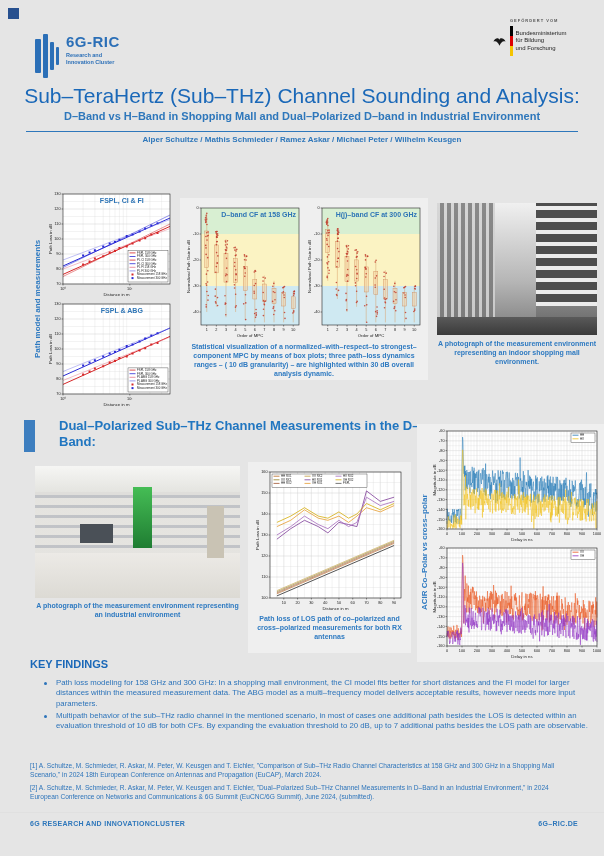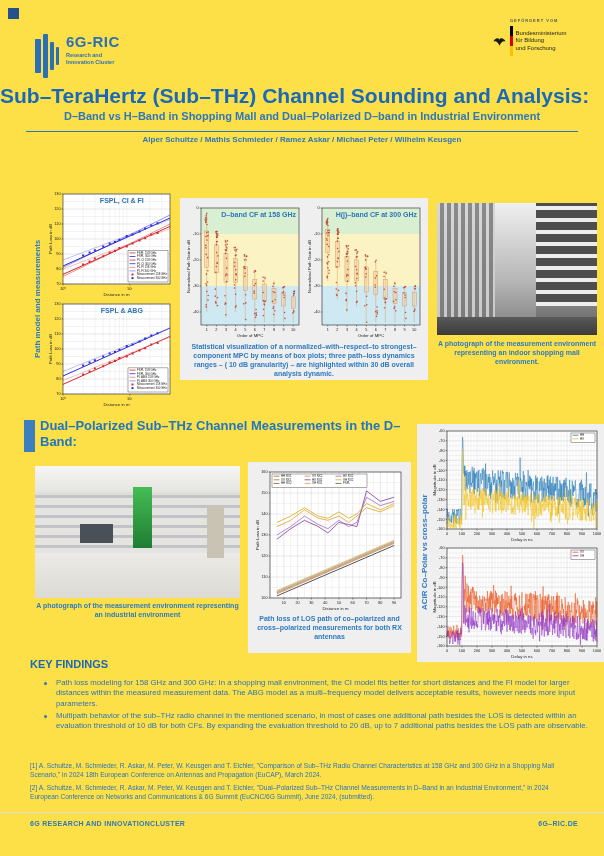--- a/index.html
+++ b/index.html
@@ -1,32 +1,32 @@
 <!DOCTYPE html>
 <html><head>
 <meta charset="utf-8">
 <style>
   html,body{margin:0;padding:0;background:#888;}
-  .page{position:relative;width:604px;height:856px;background:#fde047;margin:0 auto;
+  .page{position:relative;width:604px;height:856px;background:#e5e5e5;margin:0 auto;
         font-family:"Liberation Sans",sans-serif;overflow:hidden;}
   .corner-mark{position:absolute;left:8px;top:8px;width:11px;height:11px;background:#27508f;}
   
   .logo{position:absolute;left:35px;top:33px;display:flex;align-items:flex-start;gap:7px;}
   .logo-bars{display:flex;align-items:center;gap:2px;height:46px;}
   .logo-bars i{display:block;background:#2b6fb7;border-radius:1px;}
   .logo-text .nm{color:#2b6fb7;font-weight:bold;font-size:15px;letter-spacing:.5px;}
   .logo-text .sub{color:#2b6fb7;font-size:5.5px;font-weight:bold;line-height:1.25;margin-top:2px;white-space:pre-line;}
   .funder{position:absolute;right:12px;top:18px;width:100px;}
   .funder .cap{font-size:4px;color:#555;letter-spacing:1px;text-align:left;margin-left:18px;}
   .funder .row{display:flex;align-items:center;gap:3px;margin-top:3px;}
   .funder .stripe{width:2.5px;height:30px;display:flex;flex-direction:column;}
   .funder .stripe i{flex:1;}
   .funder .txt{font-size:6px;color:#222;line-height:1.25;white-space:pre-line;}
   
-  .title{position:absolute;left:0;right:0;top:84px;text-align:left;color:#1a68b8;font-weight:bold;font-size:21px;}
+  .title{position:absolute;left:0;right:0;top:84px;text-align:center;color:#1a68b8;font-weight:normal;font-size:21px;}
   .subtitle{position:absolute;left:0;right:0;top:110px;text-align:center;color:#2e77bb;font-weight:600;font-size:11px;}
   .rule{position:absolute;left:26px;right:26px;top:131px;border-top:1.5px solid #2e77bb;}
   .authors{position:absolute;left:0;right:0;top:135px;text-align:center;color:#2e77bb;font-weight:bold;font-size:8px;}
   
   .sec{position:absolute;left:24px;}
   .sec .bar{position:absolute;left:0;top:2px;width:11px;height:32px;background:#3d7ebf;}
   .sec .t{margin-left:16px;color:#2176c0;font-weight:600;font-size:13px;line-height:1.22;}
   
   .panel{position:absolute;background:#efefef;}
   .cap{color:#2e7ac1;font-weight:bold;font-size:7px;text-align:center;line-height:1.3;}
@@ -694,21 +694,21 @@
   </div>
 
   <div class="photo mall" style="left:437px;top:203px;width:160px;height:132px;">
     <div class="glass"></div>
       <div class="atrium"></div>
       <div class="balconies"></div>
       <div class="floor"></div>
   </div>
   <div class="cap" style="position:absolute;left:437px;top:339px;width:160px;">A photograph of the measurement environment representing an indoor shopping mall environment.</div>
 
-  <div class="sec" style="top:418px;width:400px;">
+  <div class="sec" style="top:418px;width:400px;padding-left:19px;">
     <span class="bar"></span>
     <div class="t">
       <div>Dual–Polarized Sub–THz Channel Measurements in the D–Band:</div>
     </div>
   </div>
 
   <div class="photo factory" style="left:35px;top:466px;width:205px;height:132px;">
     <div class="ceiling"></div>
       <div class="racks"></div>
       <div class="benches"></div>

